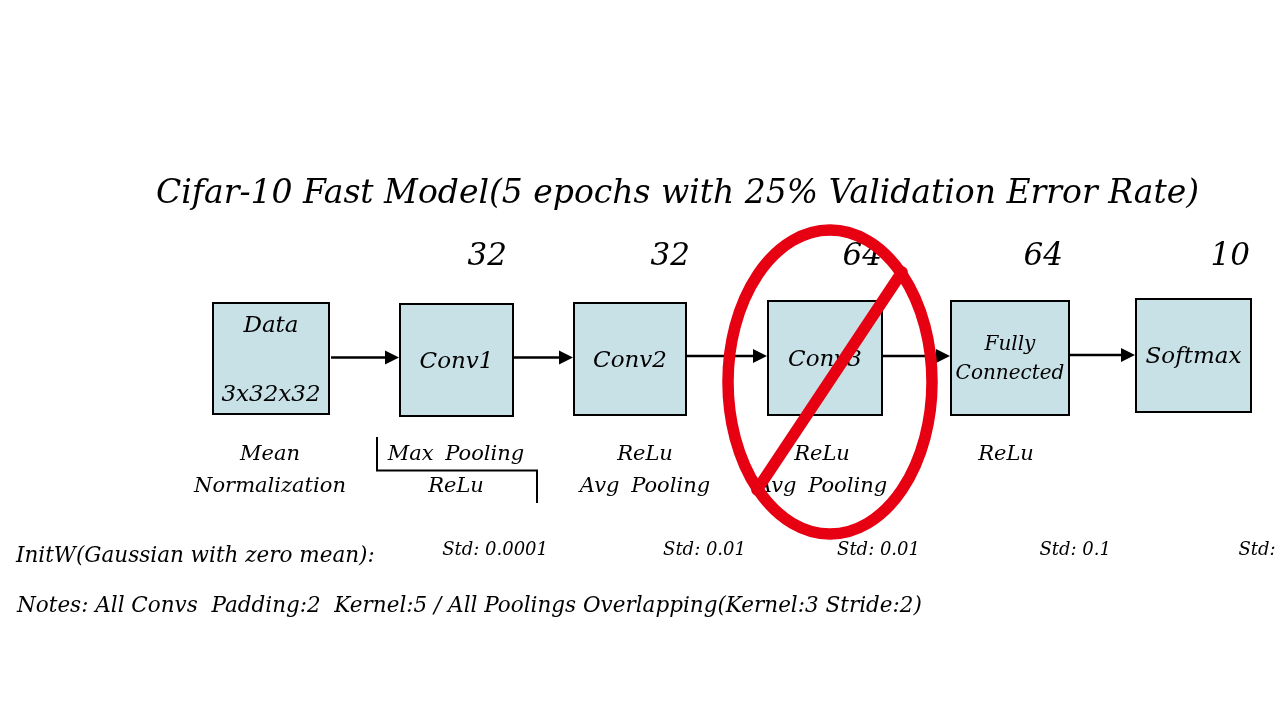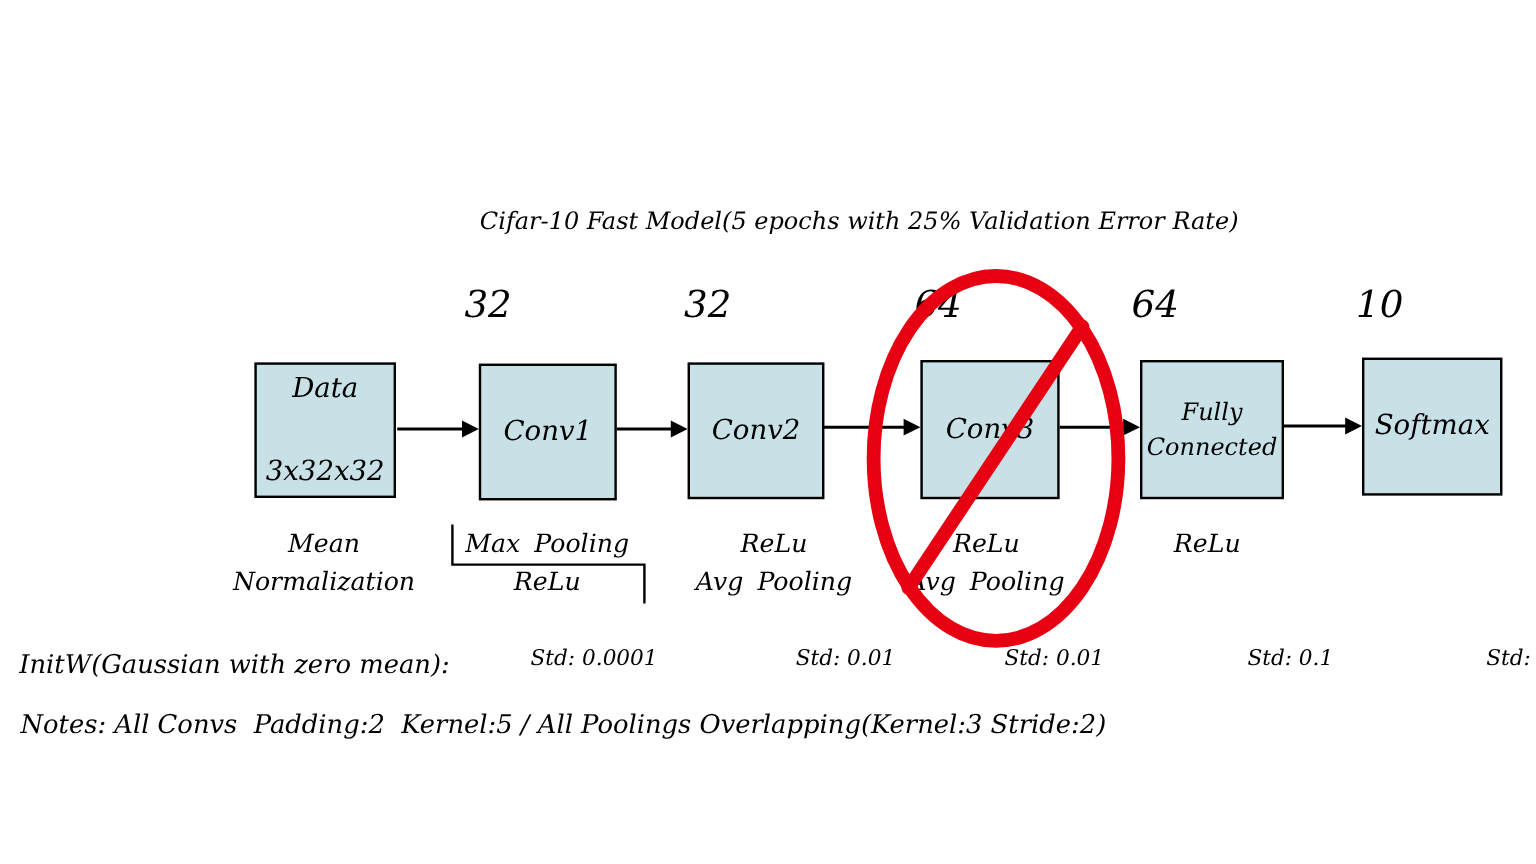--- a/index.html
+++ b/index.html
@@ -9,25 +9,25 @@
     height: 720px;
     background: #ffffff;
     font-family: "DejaVu Serif", "Liberation Serif", serif;
     font-style: italic;
     color: #000000;
     overflow: hidden;
   }
   .abs { position: absolute; }
   .title {
     left: 156px; top: 172px; width: 1120px;
-    font-size: 20px; text-align: center; letter-spacing: 0px;
+    font-size: 33px; text-align: left; letter-spacing: 0px;
   }
   .topnum {
     top: 236px; width: 120px; height: 38px;
-    font-size: 31px; text-align: left;
+    font-size: 31px; text-align: right;
   }
   .box {
     background: #c8e1e7;
     border: 2.5px solid #000000;
     box-sizing: border-box;
     display: flex; flex-direction: column;
     align-items: center; justify-content: center;
     text-align: center;
   }
   .box .line { display: block; }

